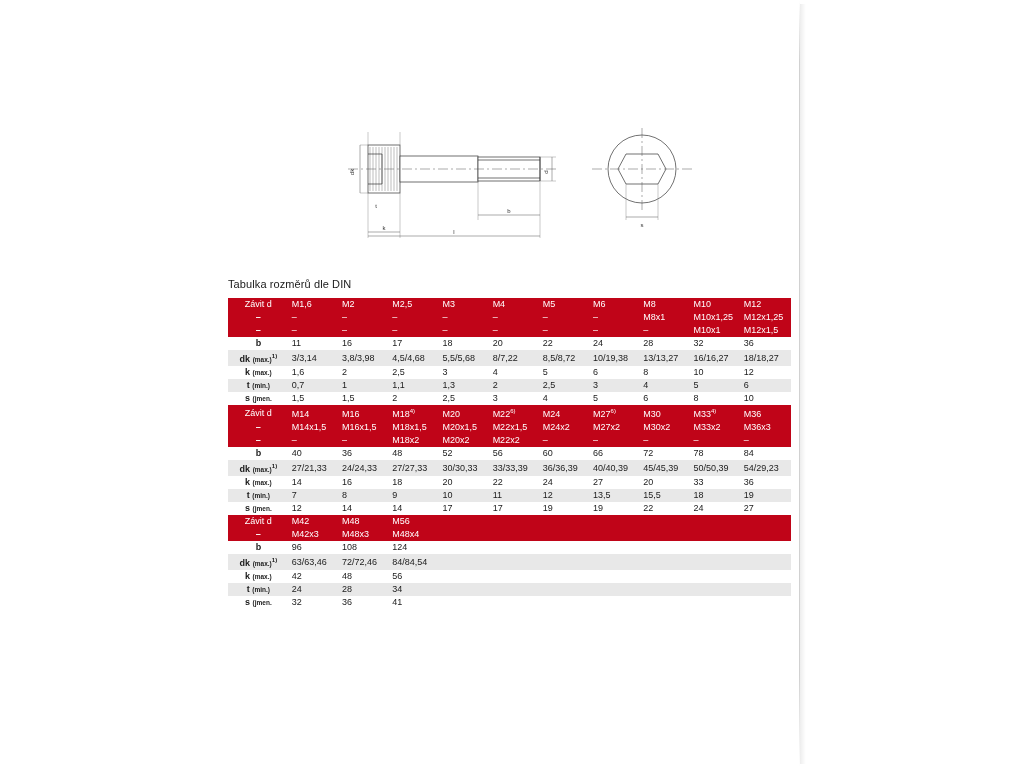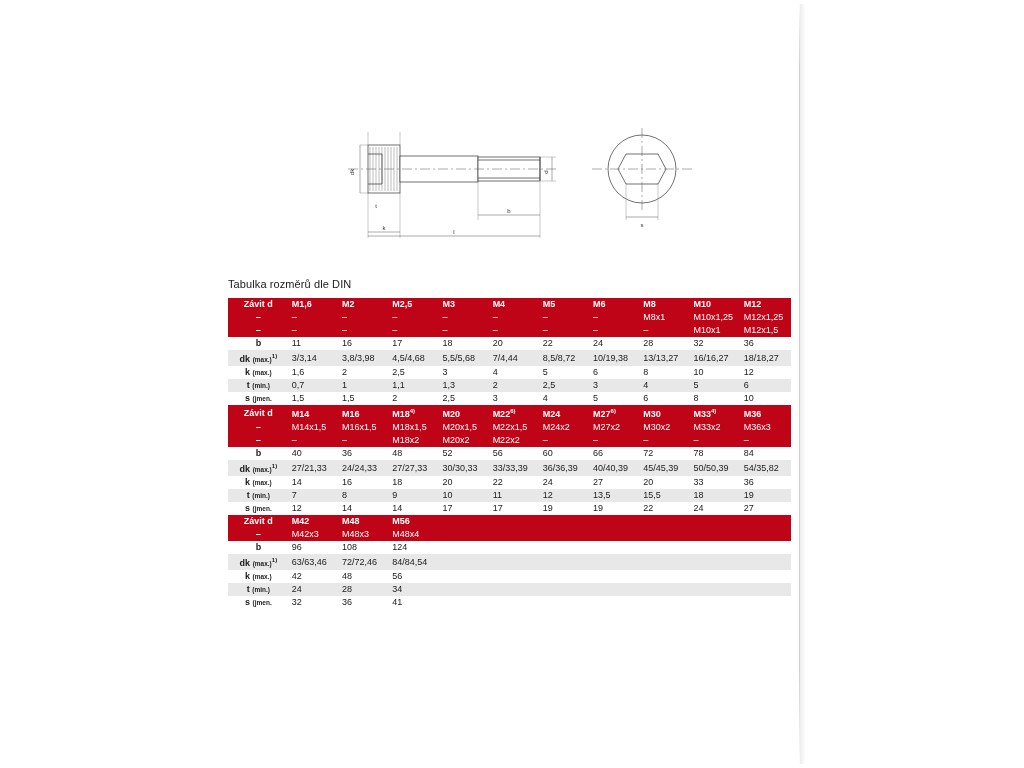--- a/index.html
+++ b/index.html
@@ -60,21 +60,21 @@
     padding: 0 3px;
     height: 13px;
     line-height: 13px;
     vertical-align: middle;
     white-space: nowrap;
     overflow: hidden;
   }
   tr.hdr td {
     background: #c00418;
     color: #ffffff;
-    font-weight: bold;
+    font-weight: normal;
   }
   tr.sub td {
     background: #c00418;
     color: #ffffff;
   }
   tr.light td {
     background: #ffffff;
   }
   tr.shade td {
     background: #e8e8e8;
@@ -273,21 +273,21 @@
           <td class="val">28</td>
           <td class="val">32</td>
           <td class="val">36</td>
         </tr>
         <tr class="shade">
           <td class="lbl"><span>dk</span> <span class="sm">(max.)</span><sup>1)</sup></td>
           <td class="val">3/3,14</td>
           <td class="val">3,8/3,98</td>
           <td class="val">4,5/4,68</td>
           <td class="val">5,5/5,68</td>
-          <td class="val">7/4,44</td>
+          <td class="val">8/7,22</td>
           <td class="val">8,5/8,72</td>
           <td class="val">10/19,38</td>
           <td class="val">13/13,27</td>
           <td class="val">16/16,27</td>
           <td class="val">18/18,27</td>
         </tr>
         <tr class="light">
           <td class="lbl"><span>k</span> <span class="sm">(max.)</span></td>
           <td class="val">1,6</td>
           <td class="val">2</td>
@@ -383,21 +383,21 @@
           <td class="lbl"><span>dk</span> <span class="sm">(max.)</span><sup>1)</sup></td>
           <td class="val">27/21,33</td>
           <td class="val">24/24,33</td>
           <td class="val">27/27,33</td>
           <td class="val">30/30,33</td>
           <td class="val">33/33,39</td>
           <td class="val">36/36,39</td>
           <td class="val">40/40,39</td>
           <td class="val">45/45,39</td>
           <td class="val">50/50,39</td>
-          <td class="val">54/35,82</td>
+          <td class="val">54/29,23</td>
         </tr>
         <tr class="light">
           <td class="lbl"><span>k</span> <span class="sm">(max.)</span></td>
           <td class="val">14</td>
           <td class="val">16</td>
           <td class="val">18</td>
           <td class="val">20</td>
           <td class="val">22</td>
           <td class="val">24</td>
           <td class="val">27</td>

